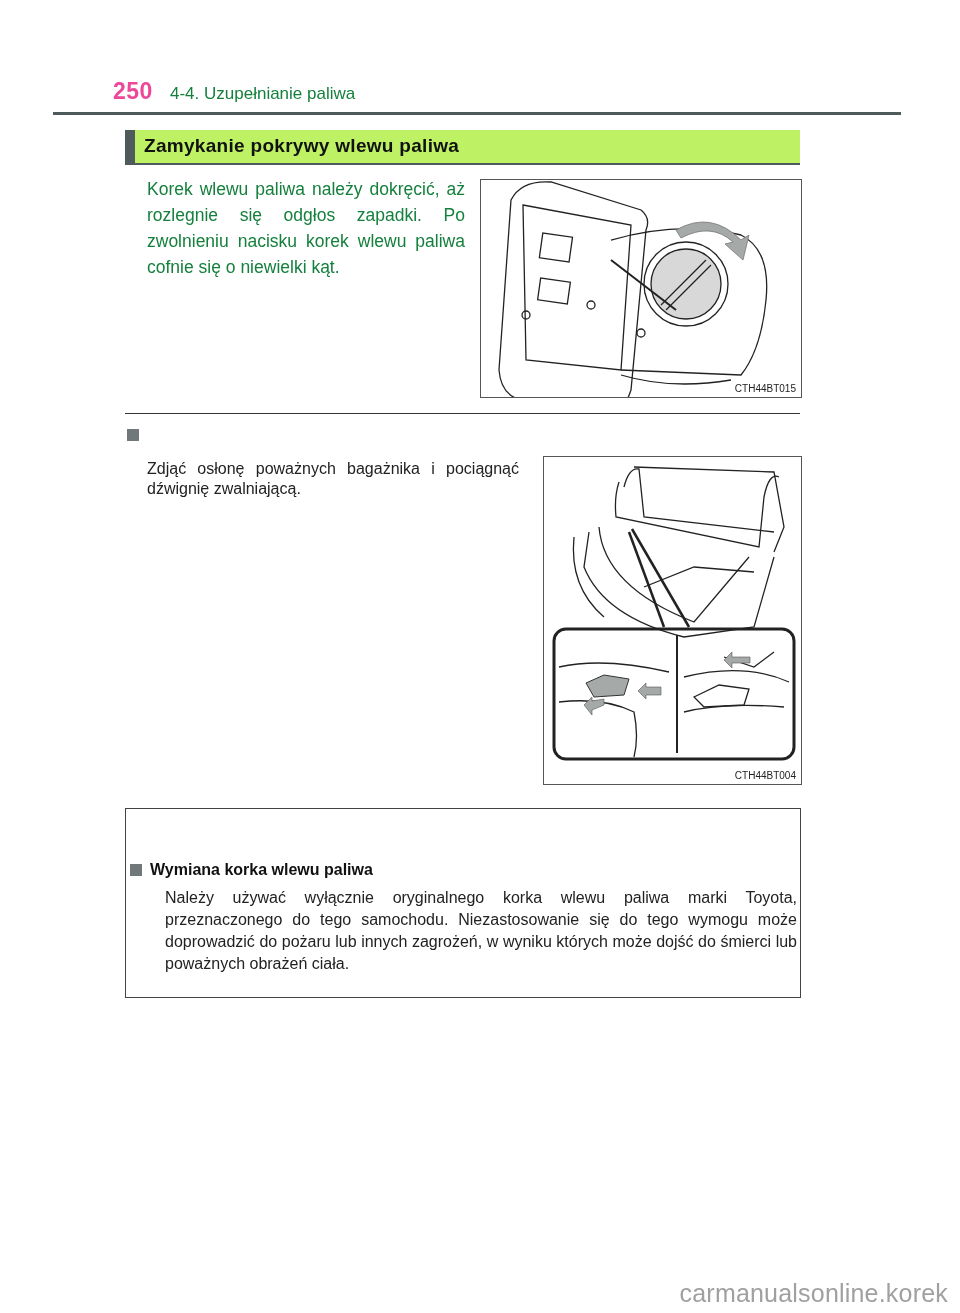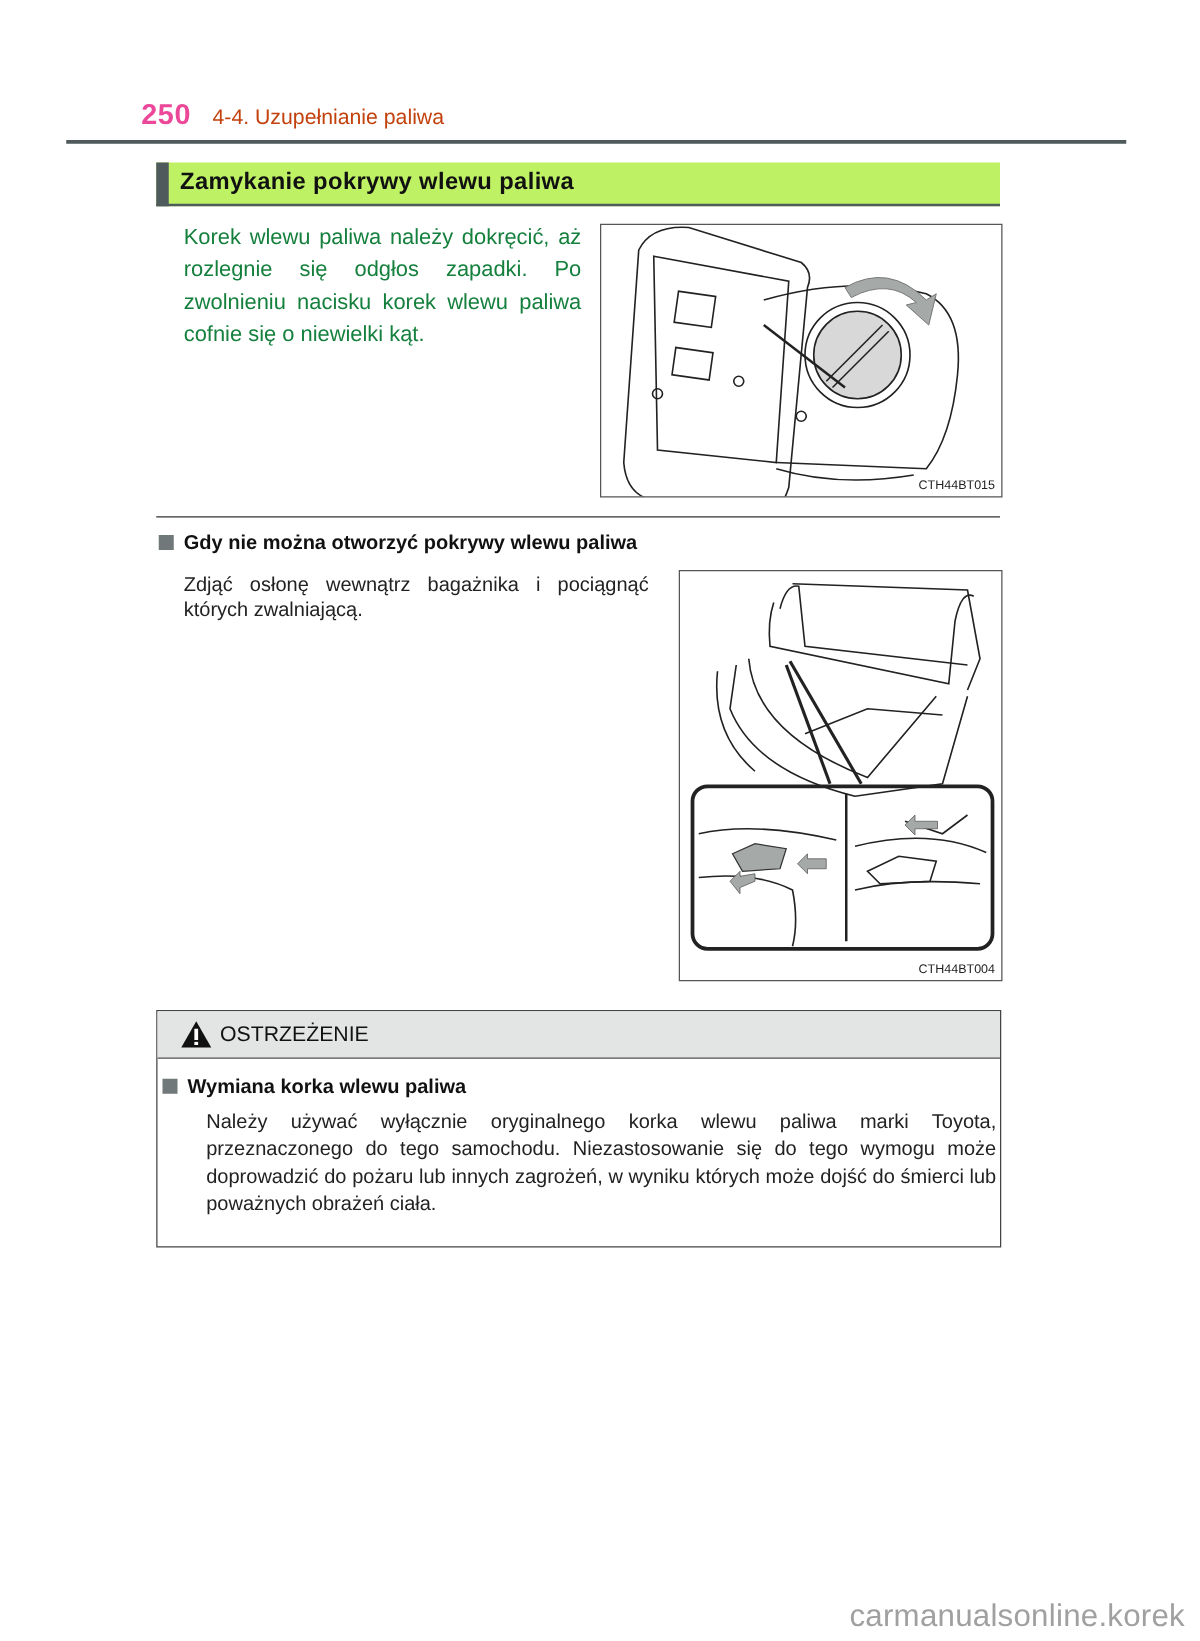--- a/index.html
+++ b/index.html
@@ -2,21 +2,21 @@
 <html><head>
   <meta charset="utf-8">
   <style>
     html, body { margin: 0; padding: 0; }
     body {
       width: 960px; height: 1313px; background: #ffffff; position: relative;
       font-family: "Liberation Sans", sans-serif; color: #1a1a1a; overflow: hidden;
     }
     .abs { position: absolute; }
     .page-number { left: 113px; top: 78px; font-size: 23px; font-weight: bold; color: #ec4899; letter-spacing: 0.5px; }
-    .chapter-title { left: 170px; top: 84px; font-size: 17px; color: #c2410c; }
+    .chapter-title { left: 170px; top: 84px; font-size: 17px; color: #15803d; }
     .header-rule { left: 53px; top: 112px; width: 848px; height: 3px; background: #4e5a5b; }
 
     .section-bar { left: 125px; top: 130px; width: 675px; height: 33px; background: #bef264; border-bottom: 2px solid #4e5a5b; }
     .section-bar .accent { position: absolute; left: 0; top: 0; width: 10px; height: 35px; background: #4e5a5b; }
     .section-bar .title { position: absolute; left: 19px; top: 5px; font-size: 19px; font-weight: bold; color: #111; letter-spacing: 0.3px; }
 
     .para1 { left: 147px; top: 176px; width: 318px; font-size: 17.5px; line-height: 26px; color: #15803d; text-align: justify; }
 
     .figure { border: 1px solid #555; background: #fff; }
     .fig1 { left: 480px; top: 179px; width: 320px; height: 217px; }
@@ -71,23 +71,23 @@
       <circle cx="160" cy="153" r="4"></circle>
     </g>
     <path d="M195 50 Q230 30 260 60 L268 55 L262 80 L244 64 L252 62 Q230 42 200 58 Z" fill="#a5a9a8" stroke="#777" stroke-width="0.8"></path>
   </svg>
   <div class="fig-code">CTH44BT015</div>
 </div>
 
 <div class="abs divider"></div>
 
 <div class="abs sub-heading">
-  <span class="square"></span><span>Gdy nie można otworzyć pokrywy wlewu paliwa</span>
+  <span class="square"></span>
 </div>
-<div class="abs para2">Zdjąć osłonę wewnątrz bagażnika i pociągnąć których zwalniającą.</div>
+<div class="abs para2">Zdjąć osłonę poważnych bagażnika i pociągnąć dźwignię zwalniającą.</div>
 
 <div class="abs figure fig2">
   <svg width="257" height="327" viewBox="0 0 257 327">
     <g fill="none" stroke="#222" stroke-width="1.3">
       <path d="M90 10 L230 15 L240 70 L230 95"></path>
       <path d="M80 30 Q85 10 95 12 L100 60 L230 75"></path>
       <path d="M75 25 Q70 40 72 60 L215 90 L220 40 Q225 15 235 20"></path>
       <path d="M45 75 L40 110 Q60 160 140 180 L210 170 L230 100"></path>
       <path d="M55 70 Q60 130 150 165 L205 100"></path>
       <path d="M30 80 Q25 130 60 160"></path>
@@ -105,27 +105,19 @@
     </g>
     <path d="M42 226 L60 218 L85 222 L80 238 L50 240 Z" fill="#a5a9a8" stroke="#333" stroke-width="1"></path>
     <path d="M95 230 L110 230 L110 226 L118 234 L110 242 L110 238 L95 238 Z" fill="#a5a9a8" stroke="#555" stroke-width="0.6" transform="rotate(180 106 234)"></path>
     <path d="M40 250 L52 245 L52 240 L60 250 L52 258 L52 254 L40 256 Z" fill="#a5a9a8" stroke="#555" stroke-width="0.6" transform="rotate(180 50 249)"></path>
     <path d="M180 200 L198 200 L198 195 L206 203 L198 211 L198 206 L180 206 Z" fill="#a5a9a8" stroke="#555" stroke-width="0.6" transform="rotate(180 193 203)"></path>
   </svg>
   <div class="fig-code">CTH44BT004</div>
 </div>
 
 <div class="abs warning-box">
-  <div class="warning-header">
-    <svg class="warning-icon" width="26" height="23" viewBox="0 0 26 23">
-      <polygon points="13,1 25,22 1,22" fill="#111"></polygon>
-      <rect x="11.5" y="7" width="3" height="9" fill="#fff"></rect>
-      <rect x="11.5" y="17.5" width="3" height="2.5" fill="#fff"></rect>
-    </svg>
-    <div class="warning-title">OSTRZEŻENIE</div>
-  </div>
   <div class="warning-sub">
     <span class="square"></span><span>Wymiana korka wlewu paliwa</span>
   </div>
   <div class="warning-text">Należy używać wyłącznie oryginalnego korka wlewu paliwa marki Toyota, przeznaczonego do tego samochodu. Niezastosowanie się do tego wymogu może doprowadzić do pożaru lub innych zagrożeń, w wyniku których może dojść do śmierci lub poważnych obrażeń ciała.</div>
 </div>
 
 <div class="abs watermark">carmanualsonline.korek</div>
 
 </body></html>

